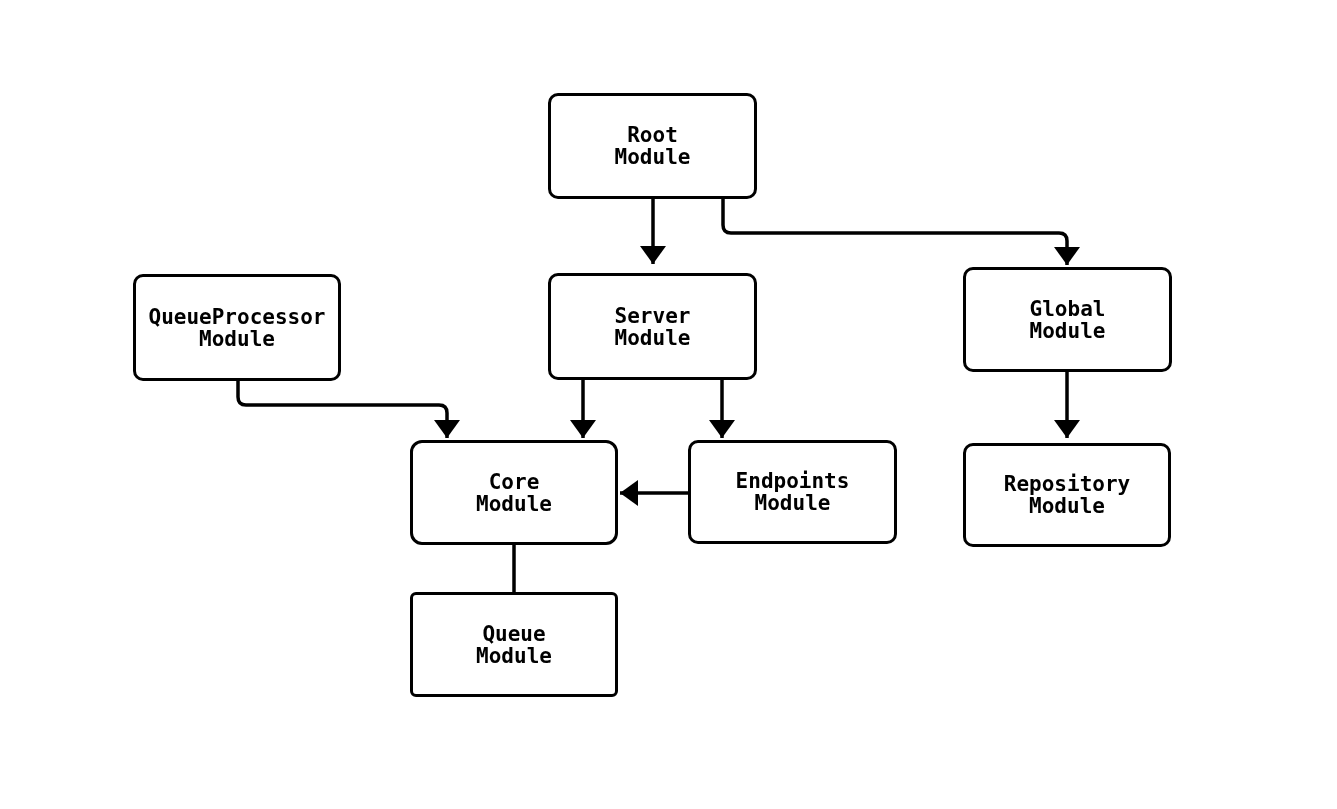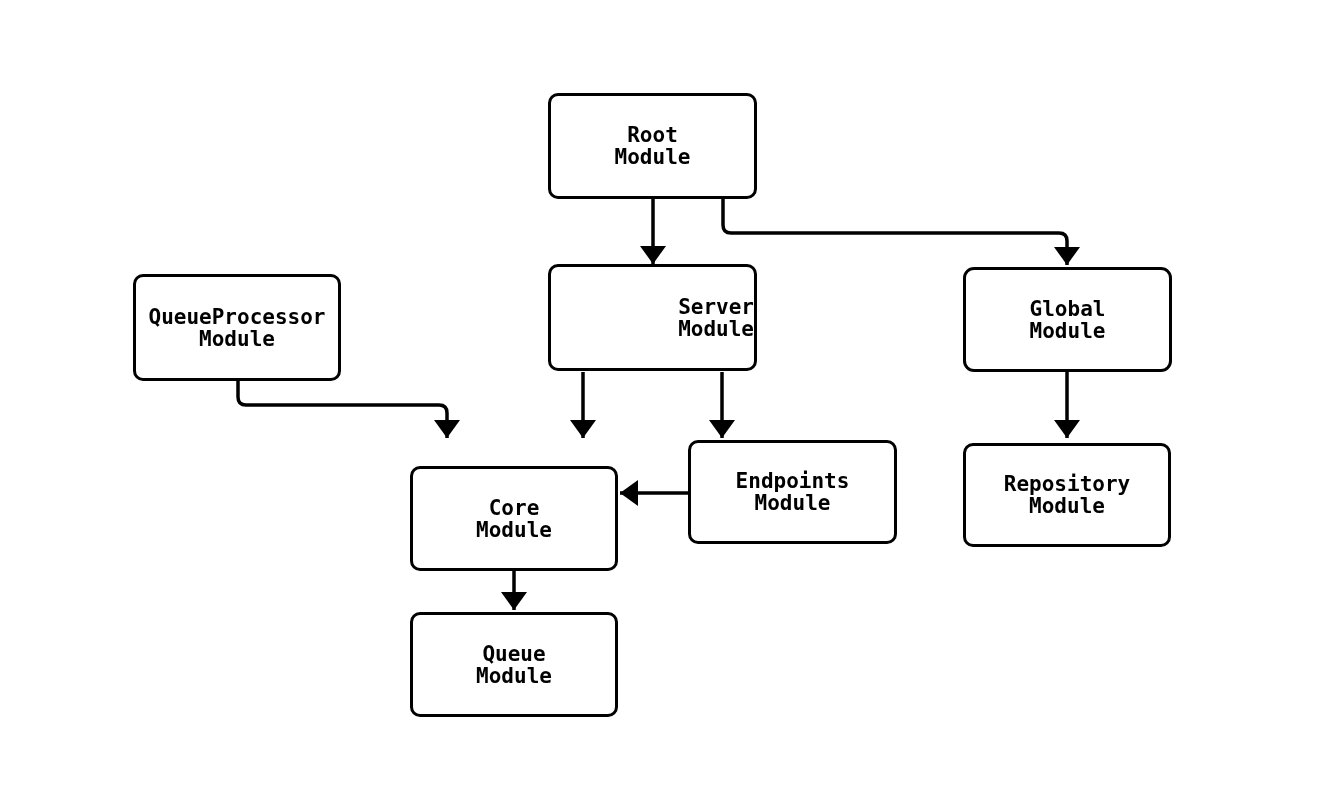--- a/index.html
+++ b/index.html
@@ -81,43 +81,43 @@
   <div class="node" style="left:548px; top:93px; width:209px; height:106px;">
     <span class="node-label">Root
 Module</span>
   </div>
 
   <div class="node" style="left:133px; top:274px; width:208px; height:107px;">
     <span class="node-label">QueueProcessor
 Module</span>
   </div>
 
-  <div class="node" style="left:548px; top:264px; width:209px; height:107px;justify-content:flex-end;">
+  <div class="node" style="left:548px; top:273px; width:209px; height:107px;">
     <span class="node-label">Server
 Module</span>
   </div>
 
-  <div class="node" style="left:963px; top:267px; width:209px; height:105px;border-radius:11px;">
+  <div class="node" style="left:963px; top:267px; width:209px; height:105px;">
     <span class="node-label">Global
 Module</span>
   </div>
 
-  <div class="node" style="left:410px; top:466px; width:208px; height:105px;">
+  <div class="node" style="left:410px; top:440px; width:208px; height:105px;border-radius:12px;">
     <span class="node-label">Core
 Module</span>
   </div>
 
   <div class="node" style="left:688px; top:440px; width:209px; height:104px;justify-content:center;">
     <span class="node-label">Endpoints
 Module</span>
   </div>
 
   <div class="node" style="left:963px; top:443px; width:208px; height:104px;">
     <span class="node-label">Repository
 Module</span>
   </div>
 
-  <div class="node" style="left:410px; top:612px; width:208px; height:105px;">
+  <div class="node" style="left:410px; top:592px; width:208px; height:105px;border-radius:6px;">
     <span class="node-label">Queue
 Module</span>
   </div>
 
 </div>
 
 </body></html>

